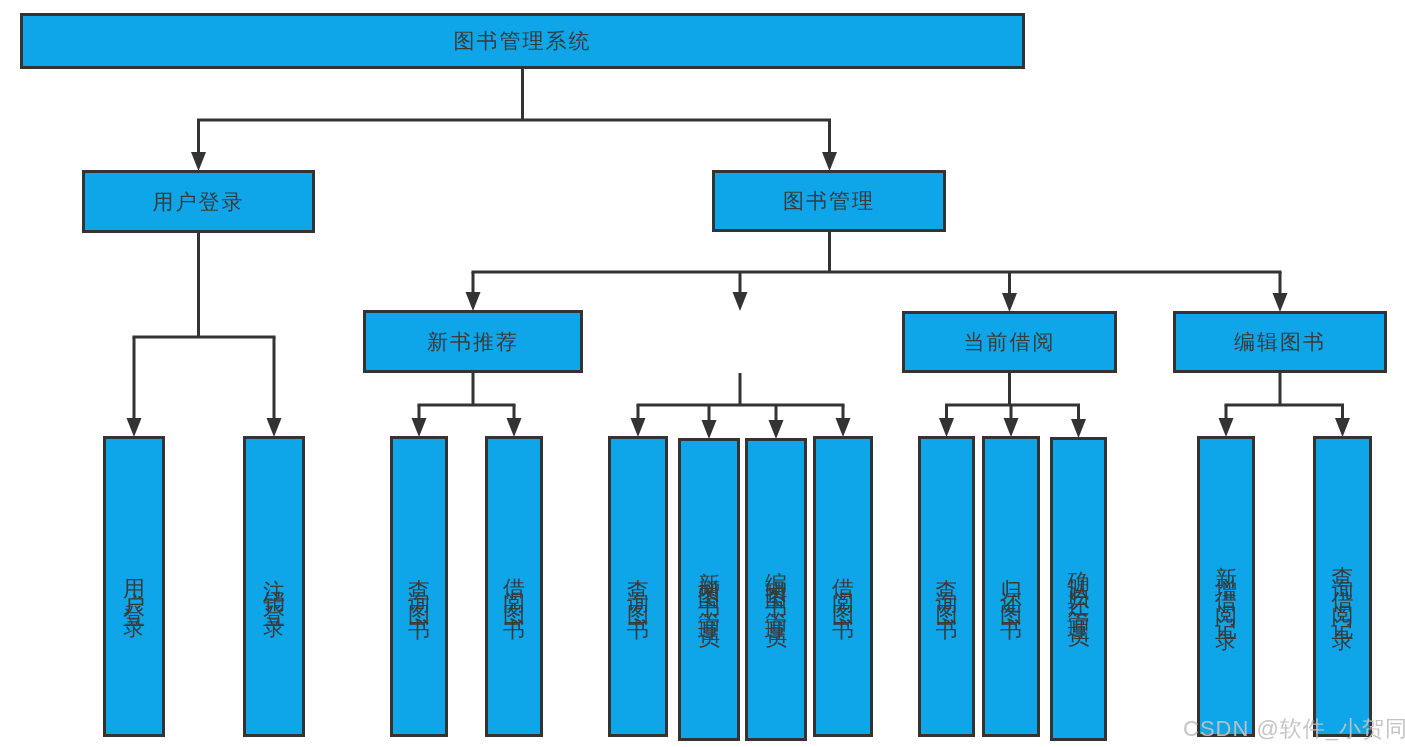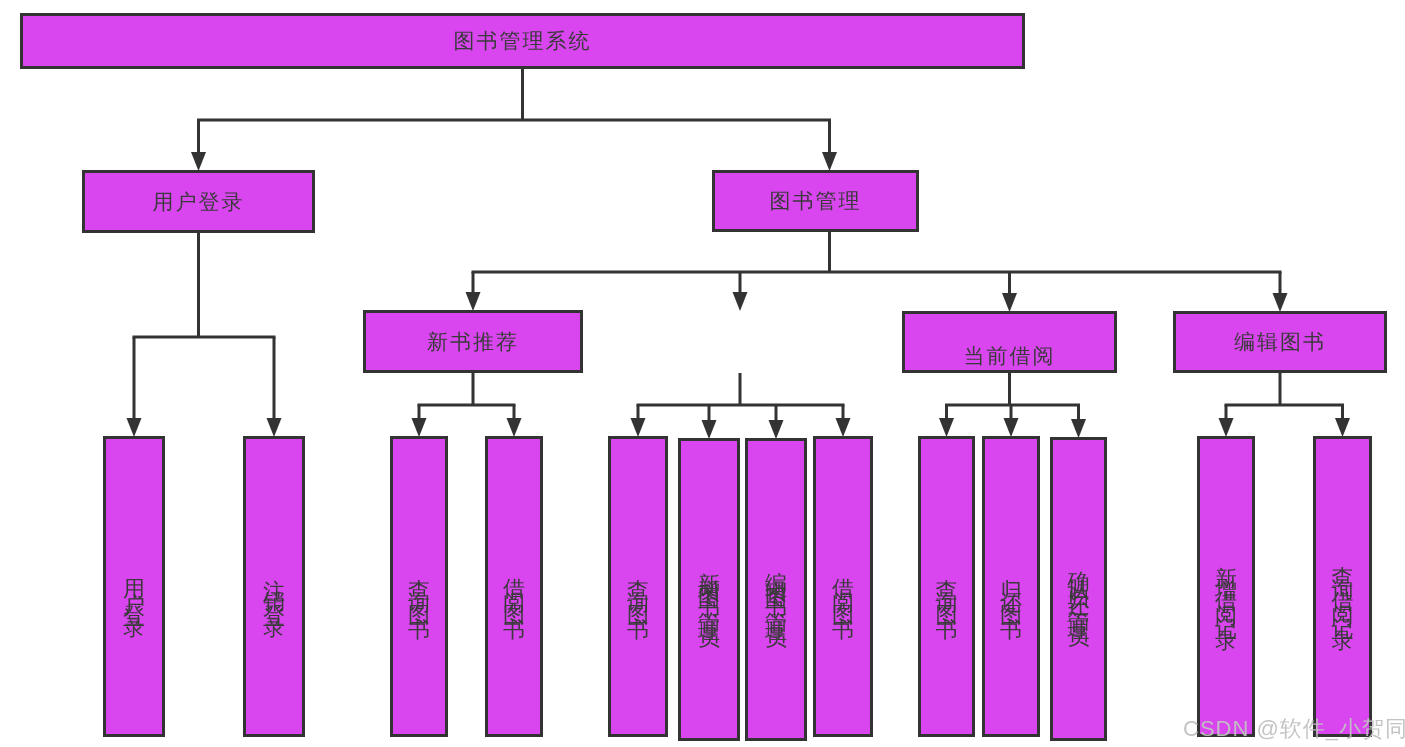--- a/index.html
+++ b/index.html
@@ -20,21 +20,21 @@
     left: 0;
     top: 0;
     width: 1405px;
     height: 747px;
     pointer-events: none;
   }
   .node {
     position: absolute;
     box-sizing: border-box;
     border: 3px solid #333333;
-    background: #d946ef;
+    background: #0ea5e9;
     display: flex;
     align-items: center;
     justify-content: center;
     color: #3a3a3a;
   }
   .node.horizontal .lbl {
     font-size: 21px;
     letter-spacing: 2px;
     white-space: nowrap;
   }
@@ -114,27 +114,27 @@
       <line x1="1342.5" y1="405" x2="1342.5" y2="421" stroke="#333333" stroke-width="3"></line>
       <polygon points="1335,418 1350,418 1342.5,437" fill="#333333"></polygon>
     </svg>
 
   <div class="node horizontal" style="left: 20px; top: 13px; width: 1005px; height: 56px;">
       <span class="lbl">图书管理系统</span>
     </div>
     <div class="node horizontal" style="left: 82px; top: 170px; width: 233px; height: 63px;">
       <span class="lbl">用户登录</span>
     </div>
-    <div class="node horizontal" style="left: 712px; top: 170px; width: 207px; height: 62px;">
+    <div class="node horizontal" style="left: 712px; top: 170px; width: 234px; height: 62px;">
       <span class="lbl">图书管理</span>
     </div>
     <div class="node horizontal" style="left: 363px; top: 310px; width: 220px; height: 63px;">
       <span class="lbl">新书推荐</span>
     </div>
-    <div class="node horizontal" style="left: 902px; top: 311px; width: 215px; height: 62px; align-items: flex-end;">
+    <div class="node horizontal" style="left: 902px; top: 311px; width: 215px; height: 62px;">
       <span class="lbl">当前借阅</span>
     </div>
     <div class="node horizontal" style="left: 1173px; top: 311px; width: 214px; height: 62px;">
       <span class="lbl">编辑图书</span>
     </div>
     <div class="node vertical" style="left: 103px; top: 436px; width: 62px; height: 301px;">
       <span class="lbl" style="letter-spacing: 13px;">用户登录</span>
     </div>
     <div class="node vertical" style="left: 243px; top: 436px; width: 62px; height: 301px;">
       <span class="lbl" style="letter-spacing: 13px;">注销登录</span>

